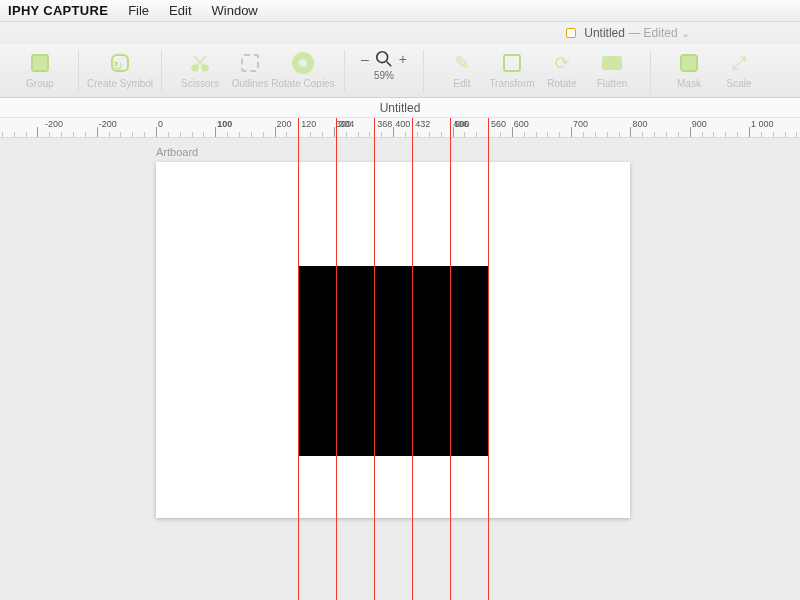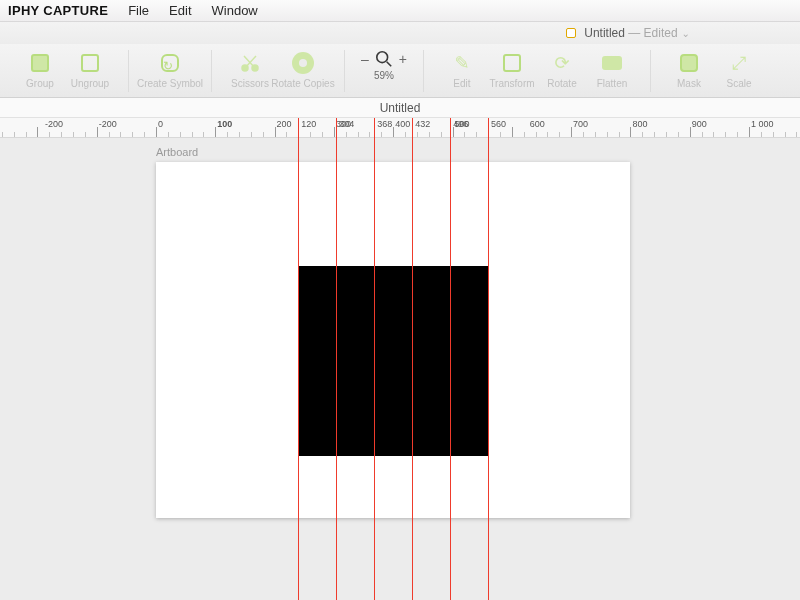--- a/index.html
+++ b/index.html
@@ -74,26 +74,20 @@
 </div>
 
 <div class="toolbar">
   <div class="tgroup dim">
     <div class="tbtn small">
         <div class="glyph">
           <div class="sq fill"></div>
         </div>
         <div class="lbl">Group</div>
       </div>
-    <div class="tbtn small">
-        <div class="glyph">
-          <div class="sq"></div>
-        </div>
-        <div class="lbl">Ungroup</div>
-      </div>
   </div>
   <div class="divider"></div>
   <div class="tgroup dim">
     <div class="tbtn">
         <div class="glyph">
           <div class="sq" style="border-radius:6px;"><span style="color:#b8dd7f;font-size:12px;">↻</span></div>
         </div>
         <div class="lbl">Create Symbol</div>
       </div>
   </div>
@@ -101,20 +95,26 @@
   <div class="tgroup dim">
     <div class="tbtn small">
         <div class="glyph">
           <svg class="scis" viewBox="0 0 20 20">
             <circle cx="5" cy="15" r="3" fill="none" stroke="#c7c7c7" stroke-width="1.5"></circle>
             <circle cx="15" cy="15" r="3" fill="none" stroke="#c7c7c7" stroke-width="1.5"></circle>
             <path d="M5 15 L16 3 M15 15 L4 3" stroke="#c7c7c7" stroke-width="1.5" fill="none"></path>
           </svg>
         </div>
         <div class="lbl">Scissors</div>
+      </div>
+    <div class="tbtn small">
+        <div class="glyph">
+          <div style="width:18px;height:18px;border:2px dashed #c7c7c7;border-radius:3px;"></div>
+        </div>
+        <div class="lbl">Outlines</div>
       </div>
     <div class="tbtn">
         <div class="glyph">
           <div class="gear"></div>
         </div>
         <div class="lbl">Rotate Copies</div>
       </div>
   </div>
   <div class="divider"></div>
 
@@ -247,21 +247,21 @@
     <div class="tick minor" style="left: 784.58px;"></div>
     <div class="tick minor" style="left: 796.44px;"></div>
     <div class="num" style="left: 43px;">-200</div>
     <div class="num" style="left: 96.7px;">-200</div>
     <div class="num" style="left: 156px;">0</div>
     <div class="num" style="left: 215.3px; font-weight: bold;">100</div>
     <div class="num" style="left: 274.6px;">200</div>
     <div class="num" style="left: 333.9px;">300</div>
     <div class="num" style="left: 393.2px;">400</div>
     <div class="num" style="left: 452.5px;">500</div>
-    <div class="num" style="left: 511.8px; margin-left: 16px;">600</div>
+    <div class="num" style="left: 511.8px;">600</div>
     <div class="num" style="left: 571.1px;">700</div>
     <div class="num" style="left: 630.4px;">800</div>
     <div class="num" style="left: 689.7px;">900</div>
     <div class="num" style="left: 749px;">1 000</div>
     <div class="num" style="left: 299.32px;">120</div>
     <div class="num" style="left: 337.272px;">304</div>
     <div class="num" style="left: 375.224px;">368</div>
     <div class="num" style="left: 413.176px;">432</div>
     <div class="num" style="left: 451.128px;">496</div>
     <div class="num" style="left: 489.08px;">560</div>

